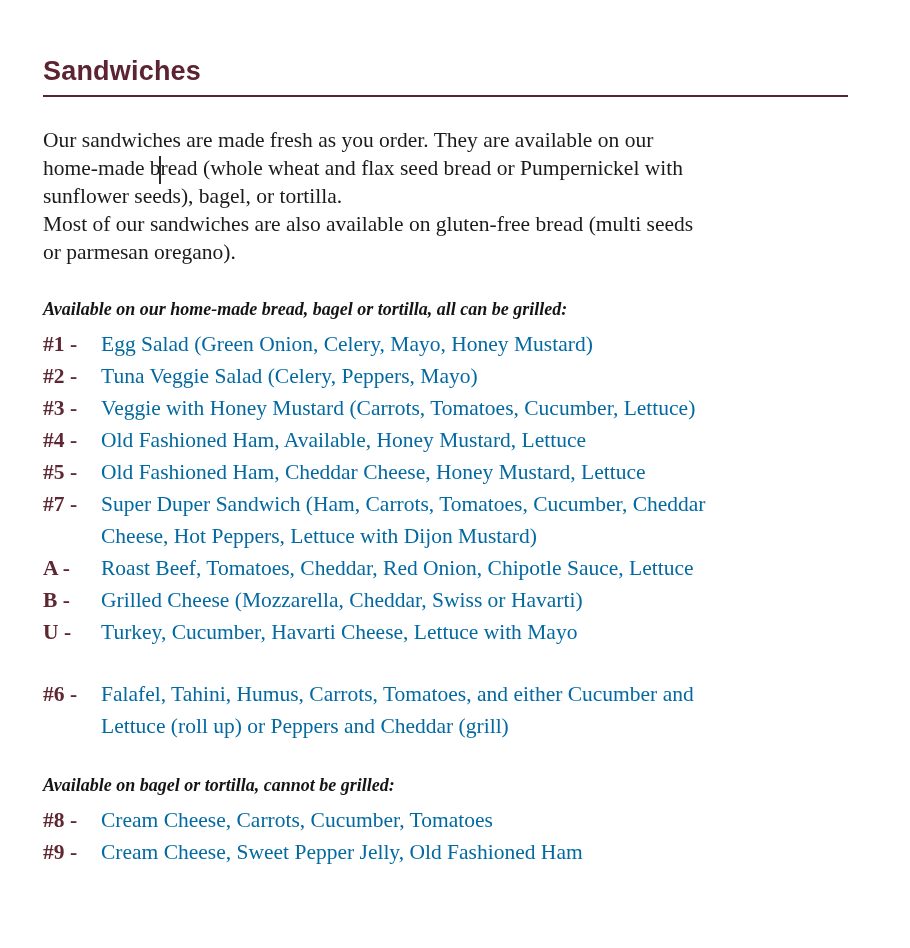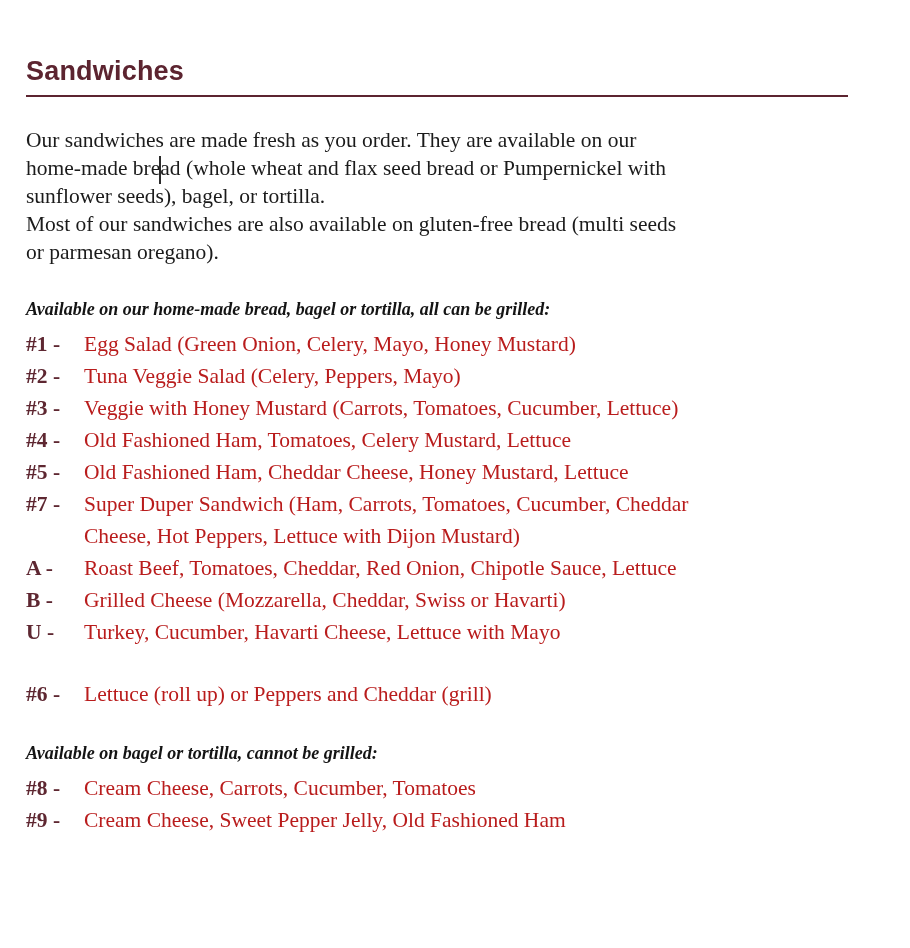--- a/index.html
+++ b/index.html
@@ -8,21 +8,21 @@
     width: 910px;
     height: 948px;
     font-family: "Liberation Serif", serif;
     color: #1b1b1b;
     overflow: hidden;
   }
   .page {
     position: relative;
     width: 910px;
     height: 948px;
-    padding: 56px 62px 0 26px;
+    padding: 56px 62px 0 43px;
     background: #ffffff;
   }
   .page-title {
     margin: 0 0 9px 0;
     font-family: "Liberation Sans", sans-serif;
     font-weight: 700;
     font-size: 27px;
     line-height: 30px;
     color: #5c2430;
     letter-spacing: 0.2px;
@@ -63,21 +63,21 @@
     align-items: flex-start;
     font-size: 21.5px;
     line-height: 32px;
   }
   .item-label {
     flex: 0 0 58px;
     width: 58px;
     font-weight: 700;
     color: #5e2731;
   }
-  .item-text { flex: 1; color: #b91c1c; }
+  .item-text { flex: 1; color: #0369a1; }
 </style>
 </head>
 <body>
 
 <div class="page">
 
   <h1 class="page-title">Sandwiches</h1>
   <hr class="title-rule">
 
   <div class="intro">
@@ -111,21 +111,21 @@
     </div>
     <div class="item">
       <span class="item-label">#3 -</span>
       <span class="item-text">
           <span class="line">Veggie with Honey Mustard (Carrots, Tomatoes, Cucumber, Lettuce)</span>
         </span>
     </div>
     <div class="item">
       <span class="item-label">#4 -</span>
       <span class="item-text">
-          <span class="line">Old Fashioned Ham, Tomatoes, Celery Mustard, Lettuce</span>
+          <span class="line">Old Fashioned Ham, Available, Honey Mustard, Lettuce</span>
         </span>
     </div>
     <div class="item">
       <span class="item-label">#5 -</span>
       <span class="item-text">
           <span class="line">Old Fashioned Ham, Cheddar Cheese, Honey Mustard, Lettuce</span>
         </span>
     </div>
     <div class="item">
       <span class="item-label">#7 -</span>
@@ -151,20 +151,21 @@
       <span class="item-text">
           <span class="line">Turkey, Cucumber, Havarti Cheese, Lettuce with Mayo</span>
         </span>
     </div>
   </div>
 
   <div class="section">
     <div class="item">
       <span class="item-label">#6 -</span>
       <span class="item-text">
+        <span class="line">Falafel, Tahini, Humus, Carrots, Tomatoes, and either Cucumber and</span>
         <span class="line">Lettuce (roll up) or Peppers and Cheddar (grill)</span>
       </span>
     </div>
   </div>
 
   <div class="section">
     <h2 class="section-heading">Available on bagel or tortilla, cannot be grilled:</h2>
     <div class="item">
       <span class="item-label">#8 -</span>
       <span class="item-text">

